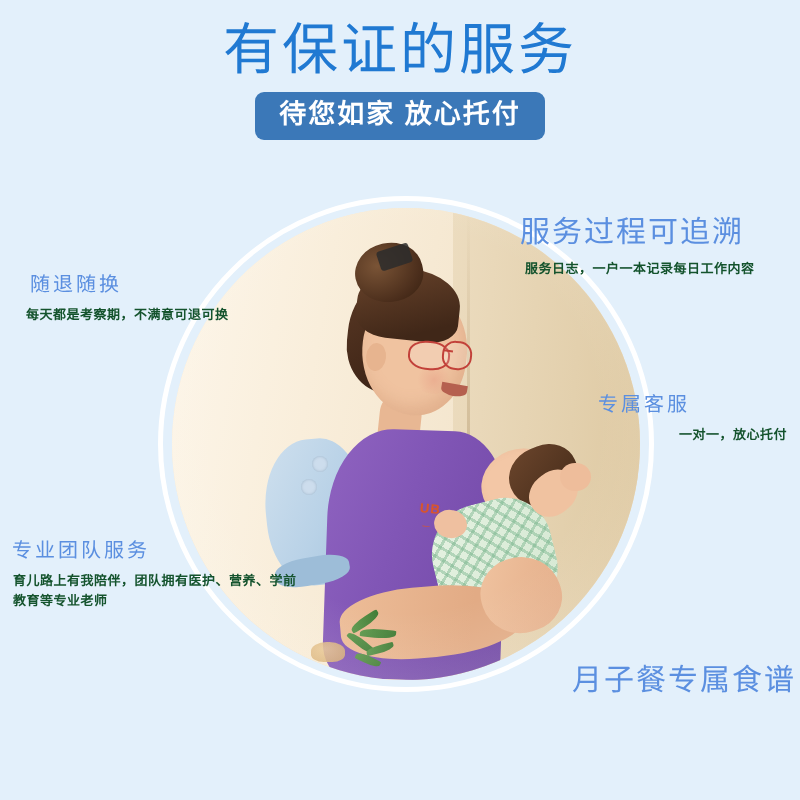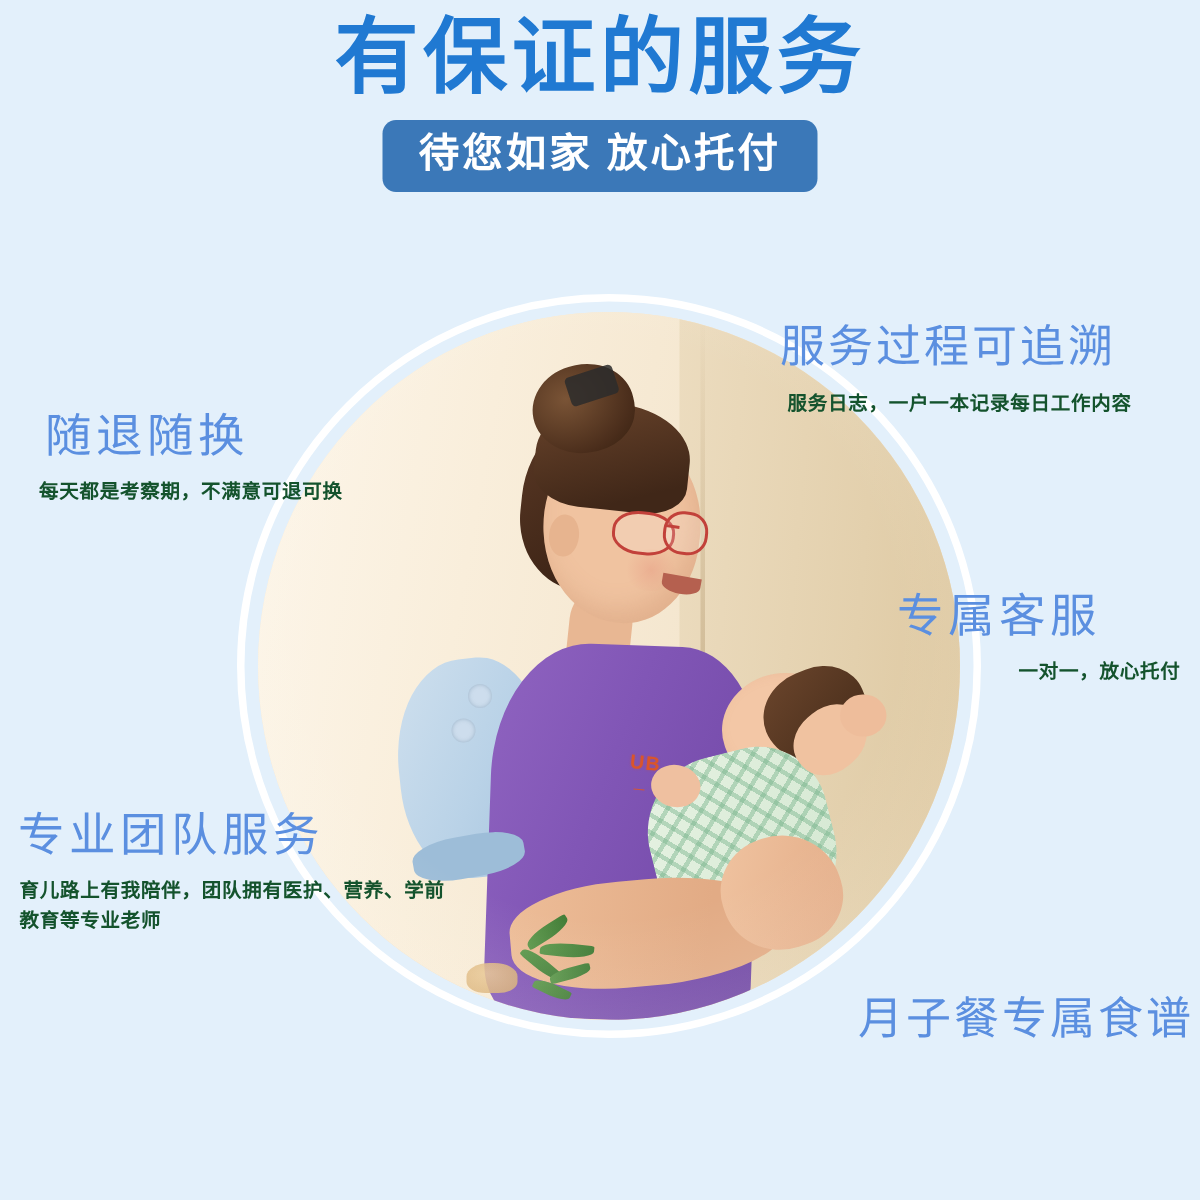--- a/index.html
+++ b/index.html
@@ -18,24 +18,24 @@
     background:#e3f0fb;
   }
 
   
   .header{
     position:absolute;left:0;top:0;width:800px;
     text-align:center;
     z-index:40;
   }
   .main-title{
-    margin:0;padding-top:8px;
+    margin:0;padding-top:20px;
     font-size:56px;
     line-height:1.08;
-    font-weight:bold;
+    font-weight:normal;
     color:#2079d2;
     letter-spacing:3px;
   }
   .badge-wrap{
     margin-top:12px;
     display:flex;justify-content:center;
   }
   .badge{
     display:inline-block;
     background:#3b78b8;
@@ -275,21 +275,21 @@
   }
   .photo-soft{
     position:absolute;inset:0;
     background:radial-gradient(circle at 50% 45%,rgba(255,255,255,0) 55%,rgba(255,250,240,.30) 100%);
     pointer-events:none;
   }
 
   
   .feat{position:absolute;z-index:30;}
   .feat-title{
-    font-size:31px;
+    font-size:20px;
     color:#5b8fe0;
     letter-spacing:3px;
     line-height:1.2;
     margin:0 0 9px 0;
     font-weight:normal;
     white-space:nowrap;
   }
   .feat-body{
     font-size:13px;
     font-weight:bold;

